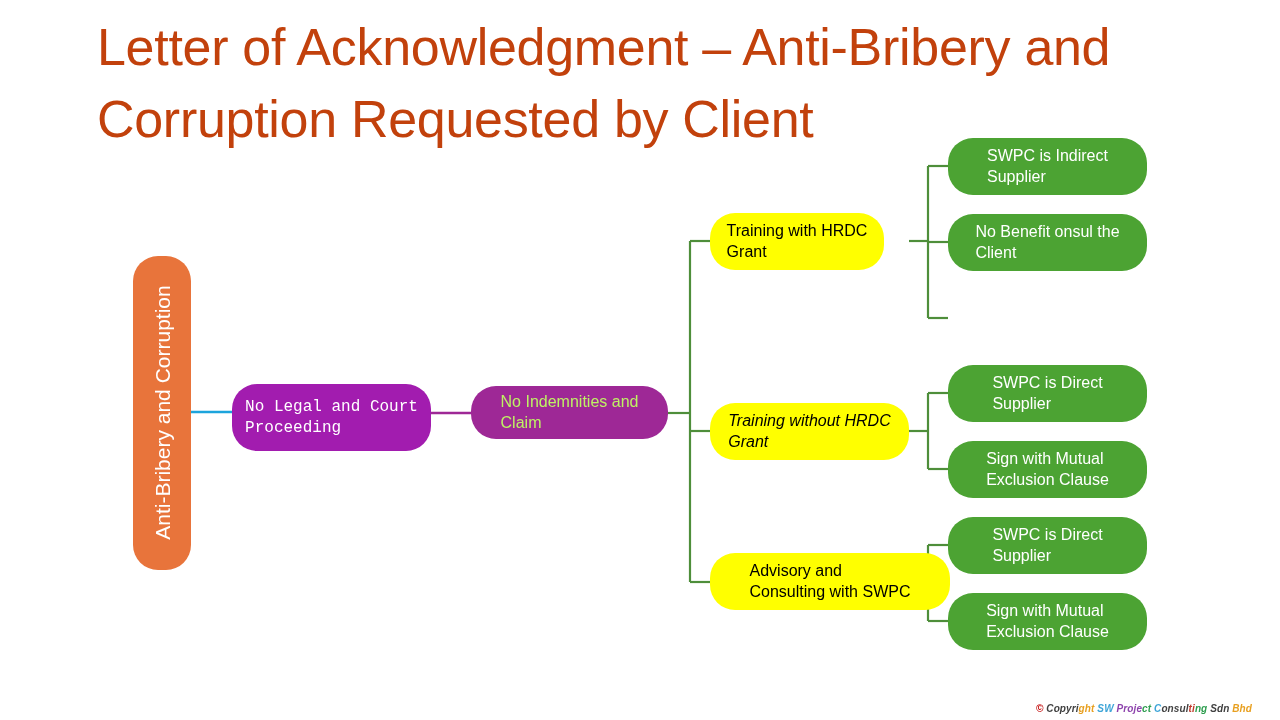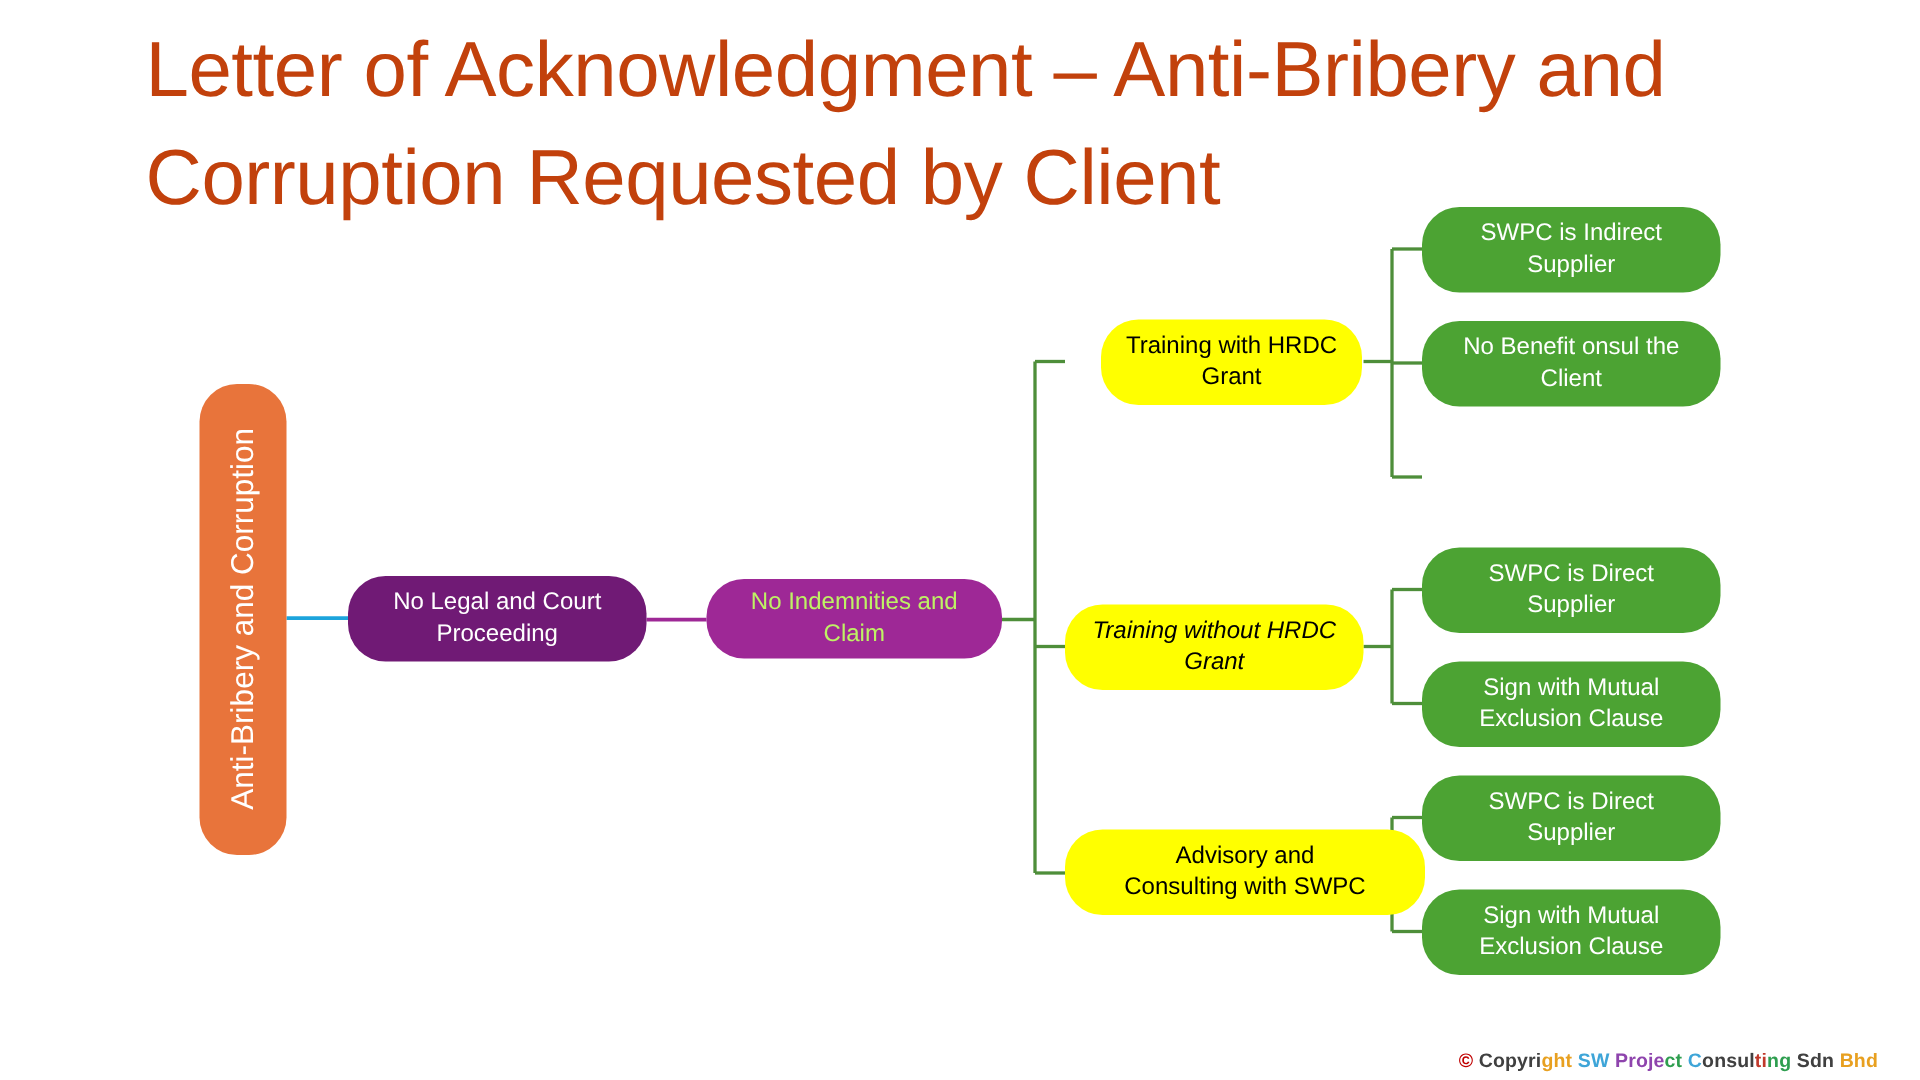--- a/index.html
+++ b/index.html
@@ -27,21 +27,20 @@
   
   #wires{position:absolute;left:0;top:0;width:1280px;height:720px;}
 
   
   .node{
     position:absolute;
     box-sizing:border-box;
     display:flex;
     align-items:center;
     justify-content:center;
-    text-align:center;
     font-size:16px;
     line-height:1.28;
     padding:16px 6px;
     border-radius:25px;
   }
   .node span{display:block;white-space:pre-line;}
 
   
   #node-root{
     left:133px;top:256px;
@@ -51,50 +50,51 @@
   #node-root .rot{
     color:#ffffff;
     font-size:21px;
     line-height:1.1;
     white-space:nowrap;
     transform:rotate(-90deg);
     transform-origin:center center;
   }
 
   #node-legal{
-    left:232px;top:384px;width:199px;height:57px;
-    background:#701a75;color:#ffffff;
+    left:232px;top:384px;width:199px;height:67px;
+    background:#a21caf;color:#ffffff;font-family:Liberation Mono, monospace;
   }
   #node-indemnity{
     left:471px;top:386px;width:197px;height:53px;
     background:#9E2896;color:#bef264;
   }
 
   .yellow{background:#FFFF00;color:#000000;}
-  #node-y1{left:710px;top:213px;width:174px;height:57px;margin-left:24px;}
+  #node-y1{left:710px;top:213px;width:174px;height:57px;}
   #node-y2{left:710px;top:403px;width:199px;height:57px;font-style:italic;}
   #node-y3{left:710px;top:553px;width:240px;height:57px;}
 
   .green{background:#4CA333;color:#ffffff;}
   #node-g1{left:948px;top:138px;width:199px;height:57px;}
   #node-g2{left:948px;top:214px;width:199px;height:57px;}
   #node-g3{left:948px;top:290px;width:199px;height:57px;}
   #node-g4{left:948px;top:365px;width:199px;height:57px;}
   #node-g5{left:948px;top:441px;width:199px;height:57px;}
   #node-g6{left:948px;top:517px;width:199px;height:57px;}
   #node-g7{left:948px;top:593px;width:199px;height:57px;}
 
   
   #footer{
     position:absolute;
     right:28px;bottom:6px;
-    font-size:13px;
+    font-size:10px;
     font-weight:600;
     letter-spacing:0.1px;
     white-space:nowrap;
+    font-style:italic;
   }
   #footer span{display:inline;}
 </style>
 </head>
 <body>
 
 <div id="slide">
 
   <div id="title">Letter of Acknowledgment – Anti-Bribery and
 Corruption Requested by Client</div>

